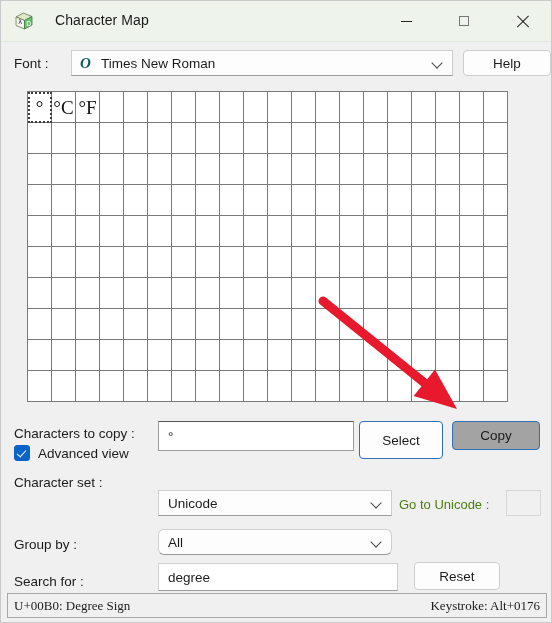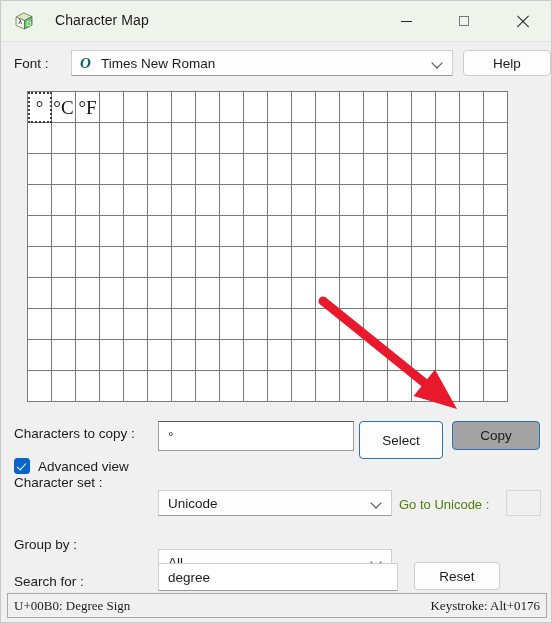--- a/index.html
+++ b/index.html
@@ -219,21 +219,21 @@
   .cell.selected {
     outline: 2px dotted #3a3a3a;
     outline-offset: -2px;
     background: #ffffff;
   }
 
   
   .checkbox-row {
     position: absolute;
     left: 13px;
-    top: 457px;
+    top: 444px;
     display: flex;
     align-items: center;
   }
   .cb-box {
     width: 16px; height: 16px;
     background: #0a64c8;
     border: 1px solid #0a64c8;
     border-radius: 3px;
     box-sizing: border-box;
     position: relative;
@@ -535,21 +535,21 @@
   <div class="combo" style="left:157px; top:489px; width:234px; height:26px;">
     <span class="cv">Unicode</span>
     <span class="chev"></span>
   </div>
   <div class="label disabled" style="left:398px; top:496px; font-size:13px;">Go to Unicode :</div>
   <div class="textbox disabled" style="left:505px; top:489px; width:35px; height:26px;">
     <span class="tv"></span>
   </div>
 
   <div class="label" style="left:13px; top:536px;">Group by :</div>
-  <div class="combo" style="left:157px; top:548px; width:234px; height:26px;">
+  <div class="combo" style="left:157px; top:528px; width:234px; height:26px;border-radius:6px;">
     <span class="cv">All</span>
     <span class="chev"></span>
   </div>
 
   <div class="label" style="left:13px; top:573px;">Search for :</div>
   <div class="textbox" style="left:157px; top:562px; width:240px; height:28px;">
     <span class="tv">degree</span>
   </div>
   <div class="btn" style="left:413px; top:561px; width:86px; height:28px;">Reset</div>
 

